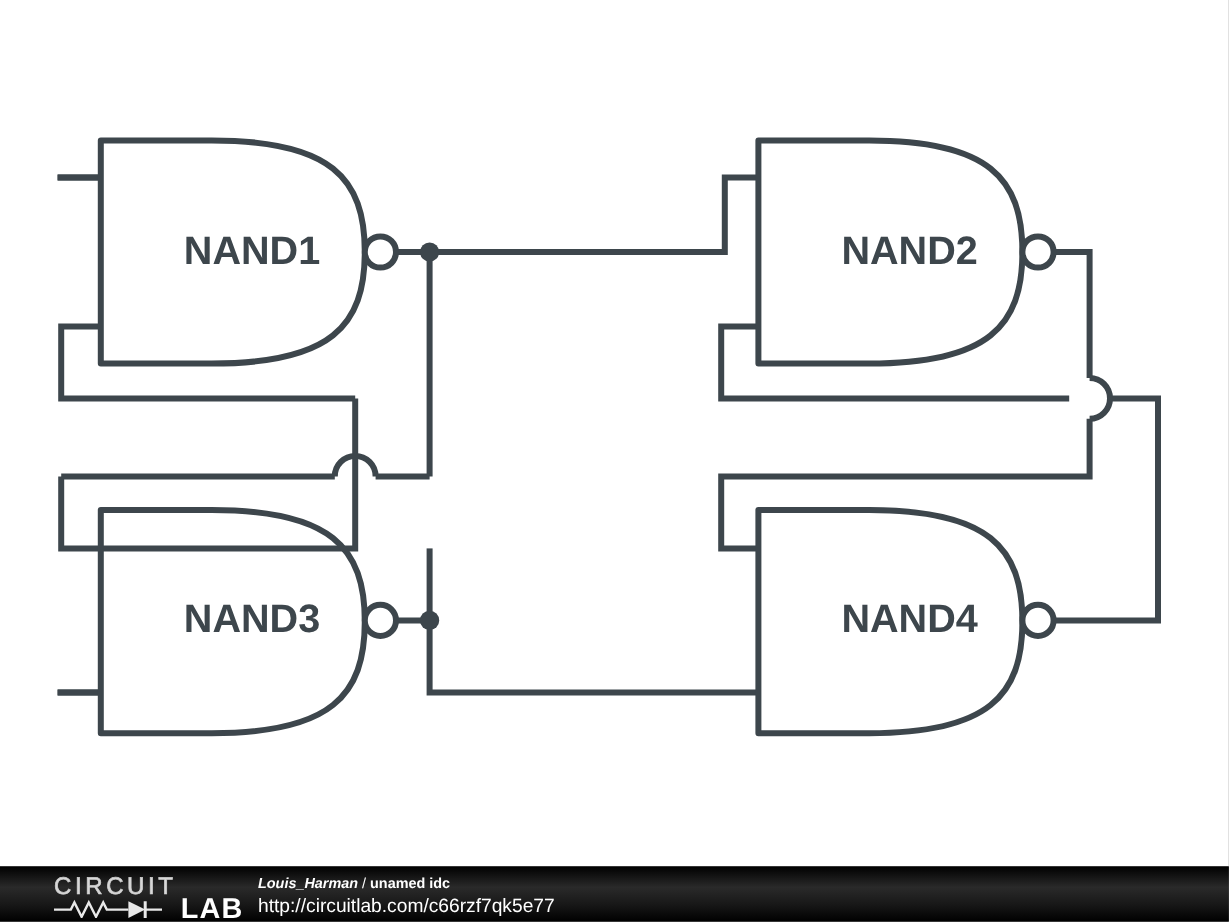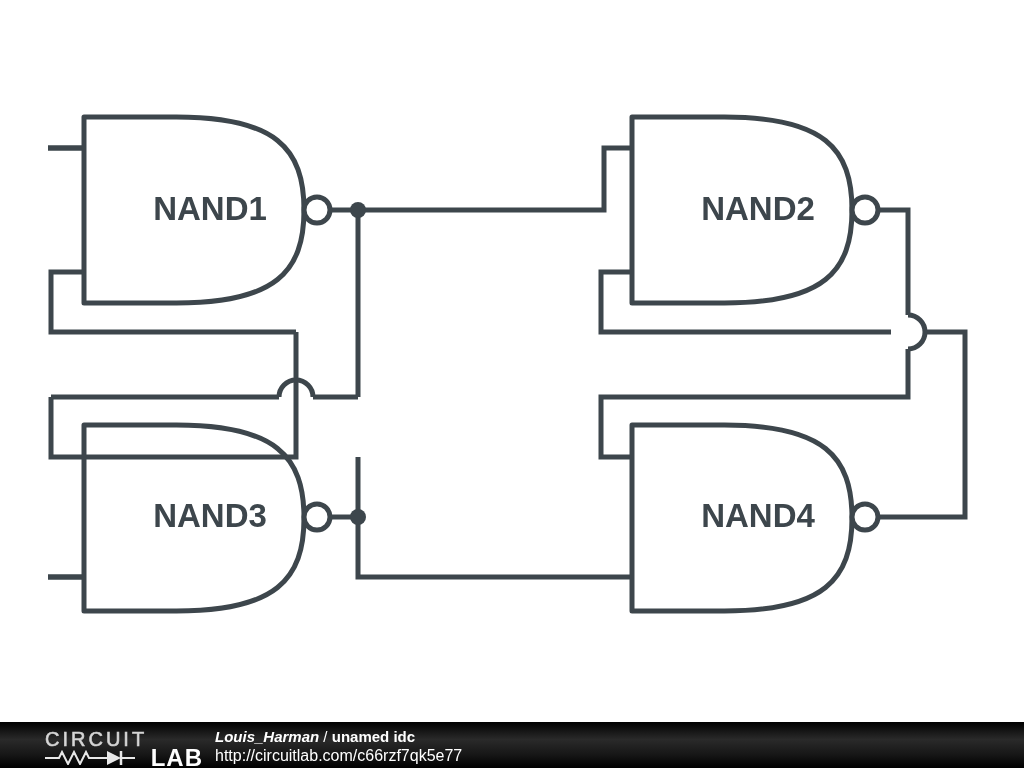--- a/index.html
+++ b/index.html
@@ -89,21 +89,21 @@
     height: 16px;
   }
   #footer-text {
     position: absolute;
     left: 215px;
     top: 5px;
     color: #ffffff;
   }
   #footer-line1 {
     font-family: "Liberation Sans", sans-serif;
-    font-size: 15px;
+    font-size: 12px;
     line-height: 19px;
     white-space: nowrap;
   }
   #footer-author {
     font-style: italic;
     font-weight: bold;
   }
   #footer-sep {
     font-style: normal;
     font-weight: normal;

